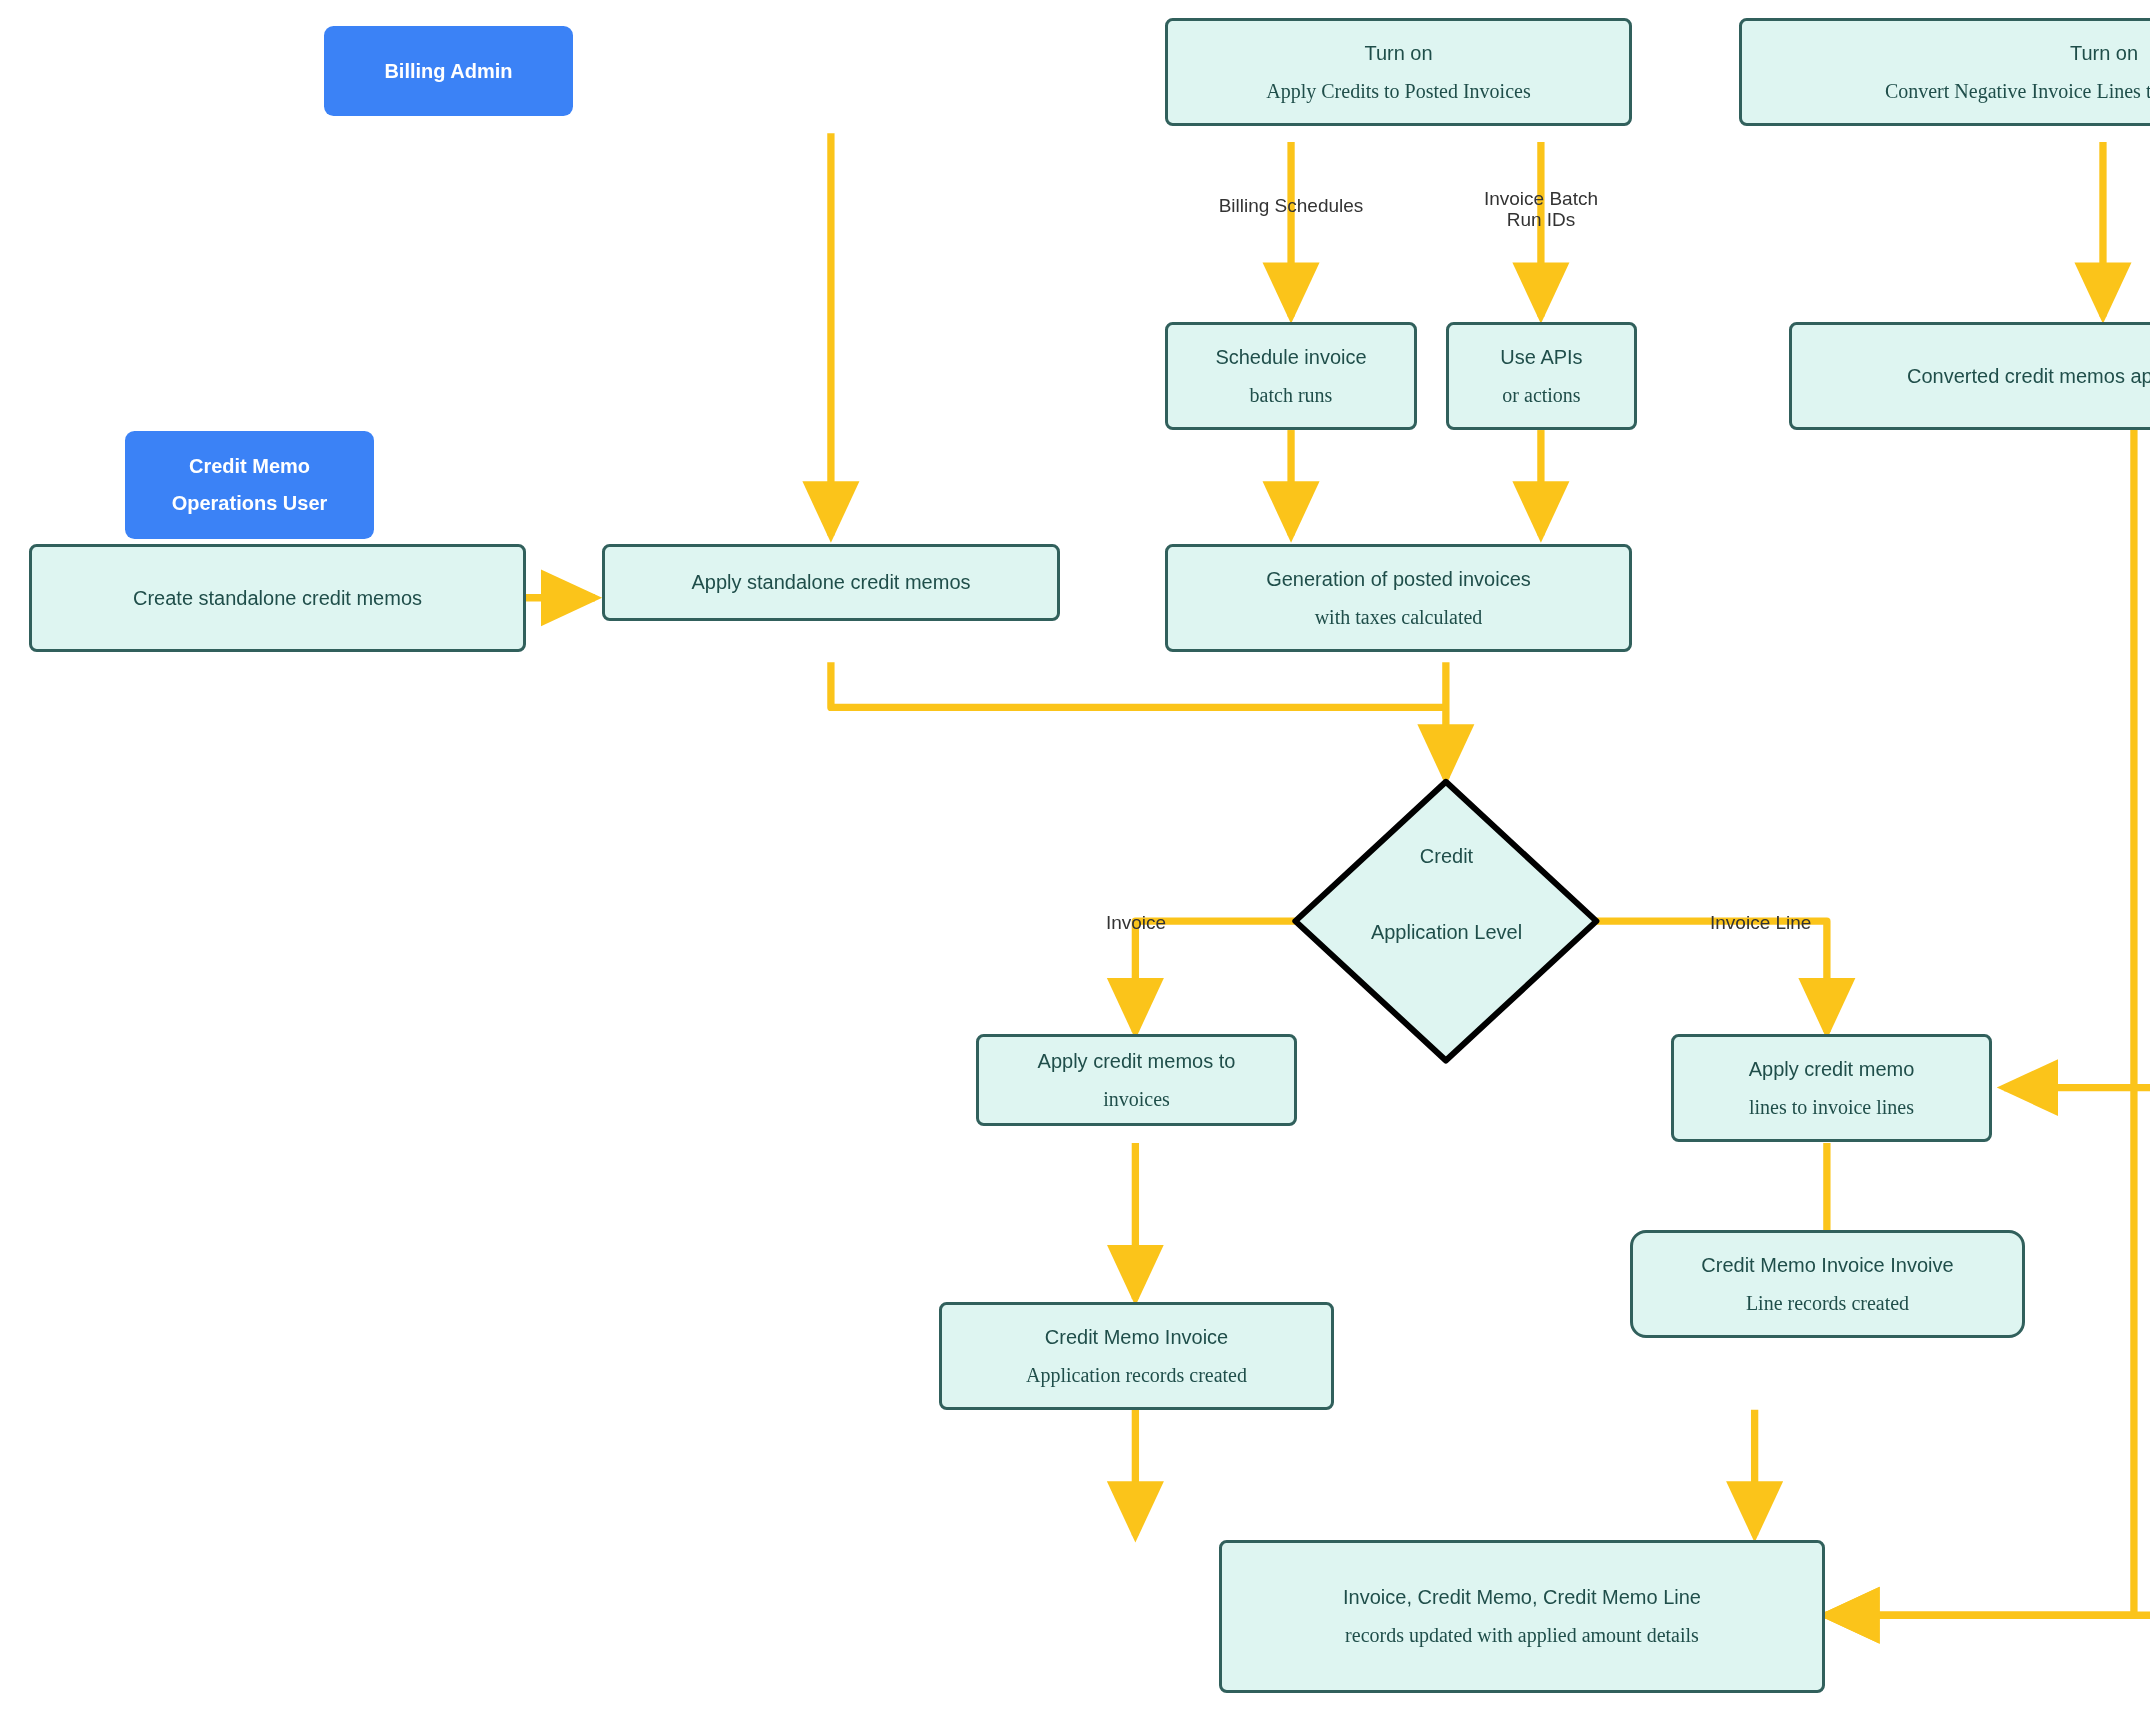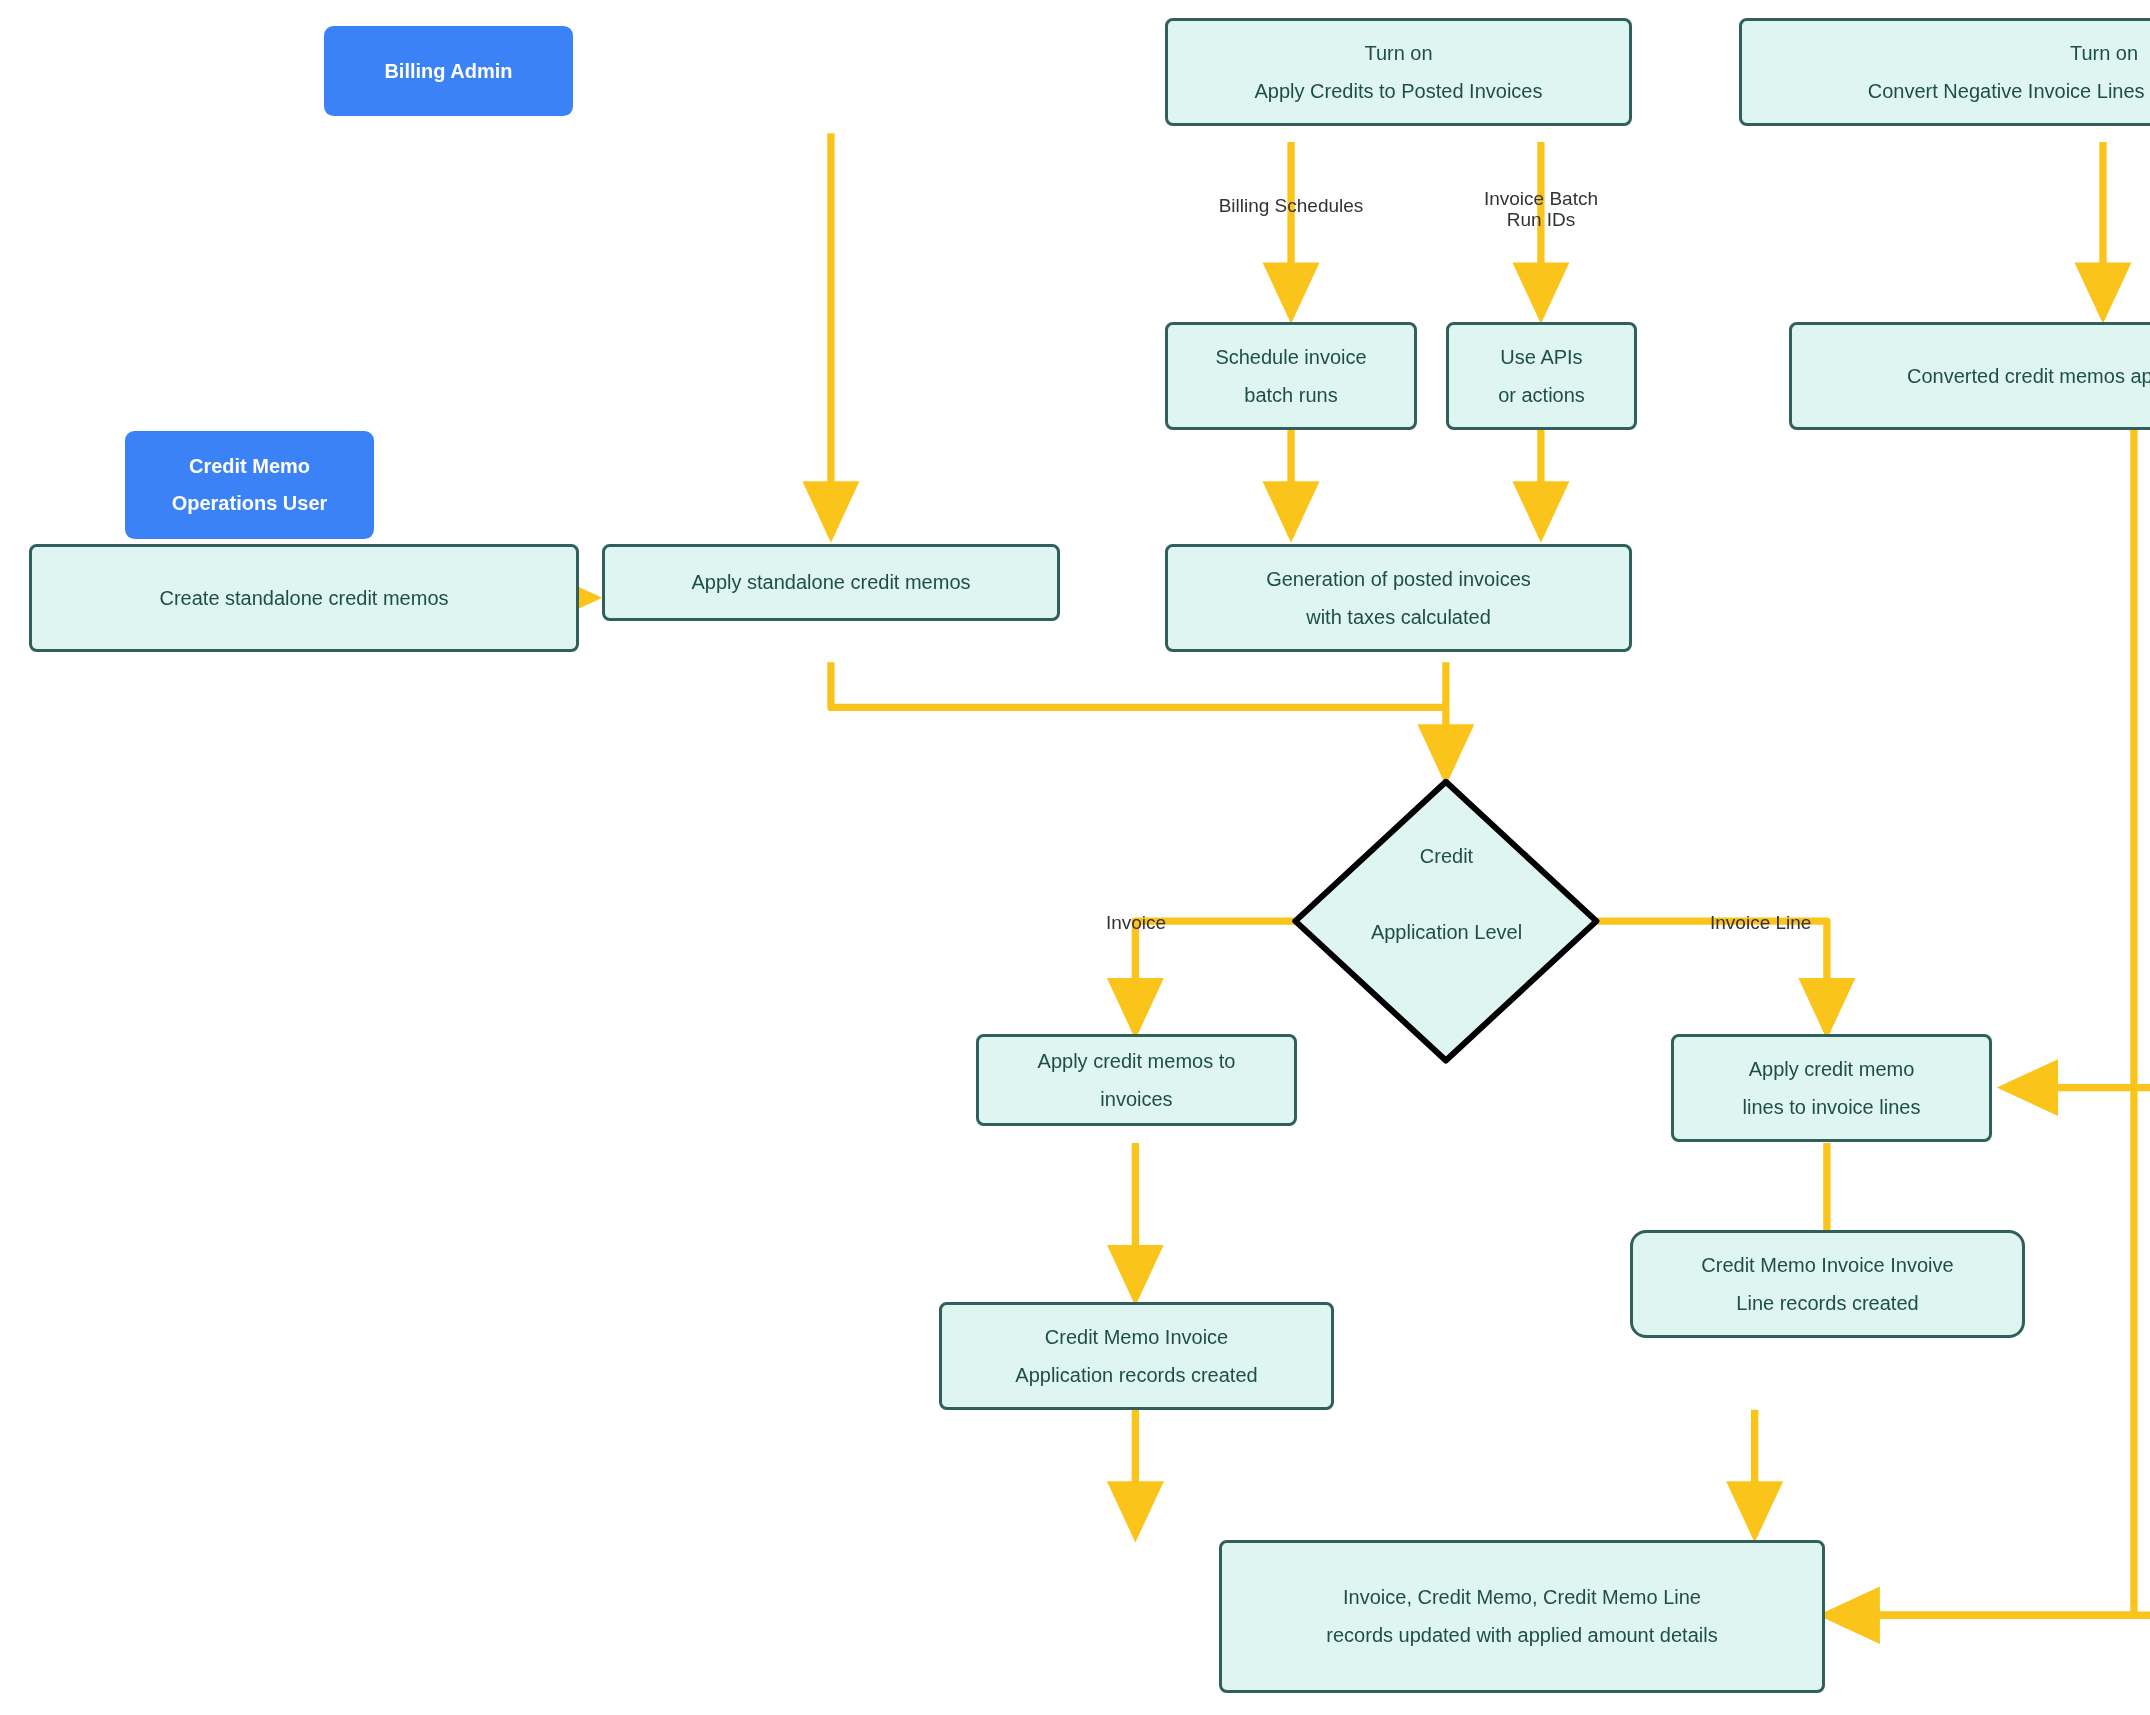--- a/index.html
+++ b/index.html
@@ -46,21 +46,21 @@
     color: #FFFFFF;
     font-size: 20px;
     font-weight: bold;
     line-height: 1.05;
   }
   .node-line {
     display: block;
     padding: 0 6px;
     white-space: nowrap;
   }
-  .node-process .node-line + .node-line { margin-top: 17px; }
+  .node-process .node-line + .node-line { margin-top: 17px; font-family: Liberation Serif, serif; }
   .node-actor .node-line + .node-line { margin-top: 15.5px; }
   .decision-label {
     position: absolute;
     display: flex;
     flex-direction: column;
     align-items: center;
     justify-content: center;
     color: #1F4E4A;
     font-size: 20px;
     line-height: 1.05;
@@ -157,21 +157,21 @@
 
   <div class="node node-process" style="left:1789px; top:322px; width:624px; height:108px;">
     <span class="node-line">Converted credit memos applied to invoices</span>
   </div>
 
   <div class="node node-actor" style="left:125px; top:431px; width:249px; height:108px;">
     <span class="node-line">Credit Memo</span>
     <span class="node-line">Operations User</span>
   </div>
 
-  <div class="node node-process" style="left:29px; top:544px; width:550px; height:108px;">
+  <div class="node node-process" style="left:29px; top:544px; width:497px; height:108px;">
     <span class="node-line">Create standalone credit memos</span>
   </div>
 
   <div class="node node-process" style="left:602px; top:544px; width:458px; height:77px;">
     <span class="node-line">Apply standalone credit memos</span>
   </div>
 
   <div class="node node-process" style="left:1165px; top:544px; width:467px; height:108px;">
     <span class="node-line">Generation of posted invoices</span>
     <span class="node-line">with taxes calculated</span>

